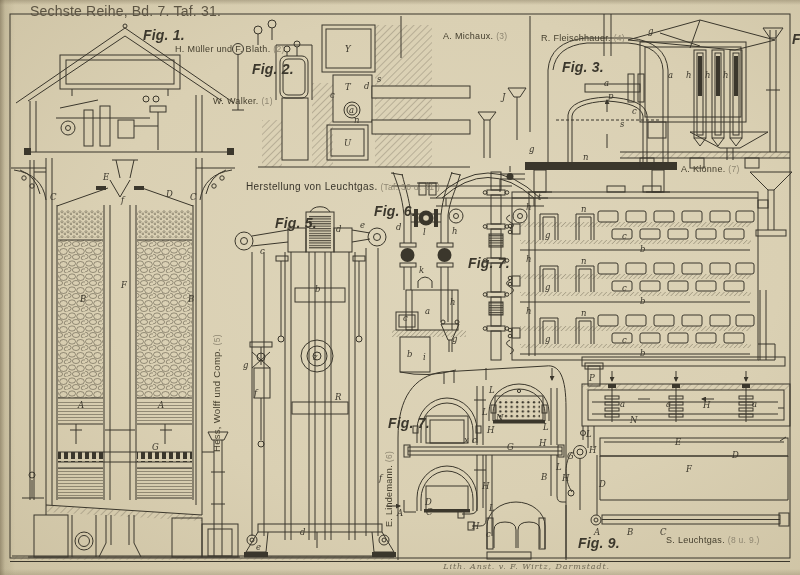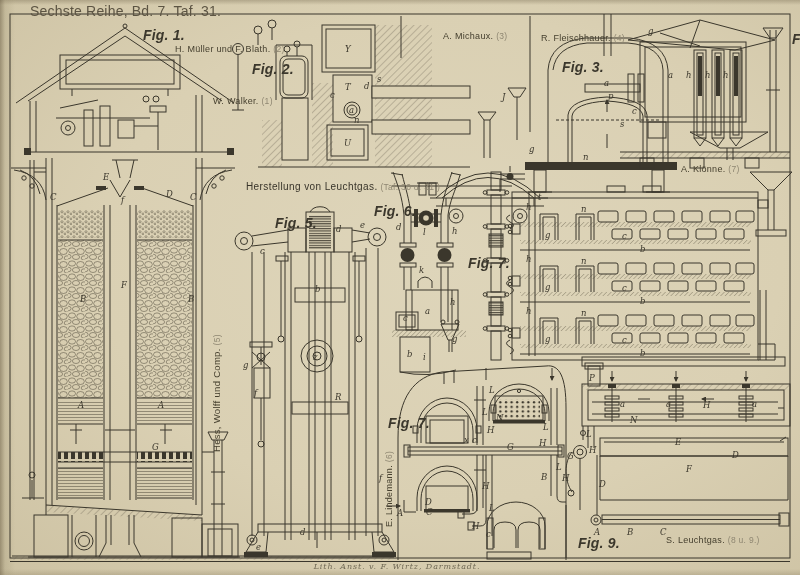--- a/index.html
+++ b/index.html
@@ -637,15 +637,15 @@
 <div class="lab figlab" style="left:374px;top:203px">Fig. 6.</div>
 <div class="lab figlab" style="left:468px;top:255px">Fig. 7.</div>
 
 <div class="lab vert" style="left:211px;top:452px;font-size:9.5px"><span>Hess, Wolff und Comp.</span> <span class="ref">(5)</span></div>
 <div class="lab vert" style="left:384px;top:527px"><span>E. Lindemann.</span> <span class="ref">(6)</span></div>
 
 <div class="lab figlab" style="left:388px;top:415px">Fig. 7.</div>
 <div class="lab figlab" style="left:578px;top:535px">Fig. 9.</div>
 <div class="lab" style="left:666px;top:535px"><span>S. Leuchtgas.</span> <span class="ref">(8 u. 9.)</span></div>
 
-<div class="lab credit" style="left:192px;top:562px;width:410px;text-align:center">Lith. Anst. v. F. Wirtz, Darmstadt.</div>
+<div class="lab credit" style="left:200px;top:562px;width:410px;text-align:right">Lith. Anst. v. F. Wirtz, Darmstadt.</div>
 
 </div>
 
 </body></html>

